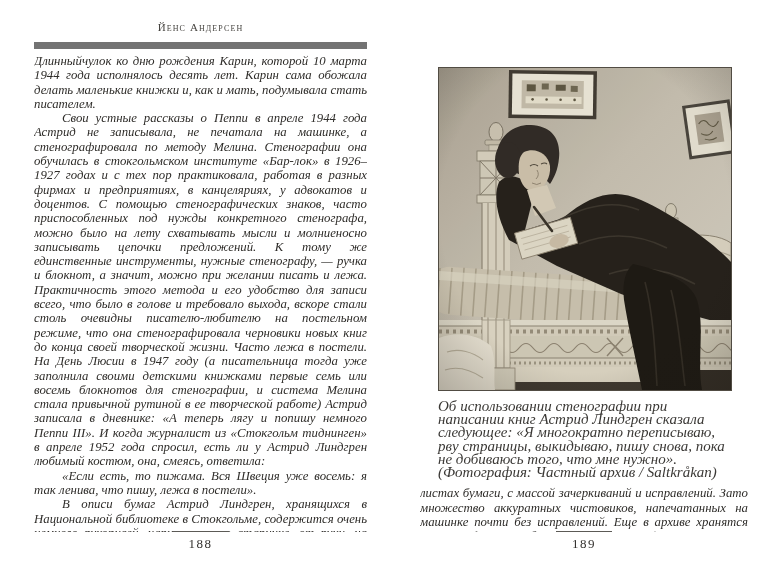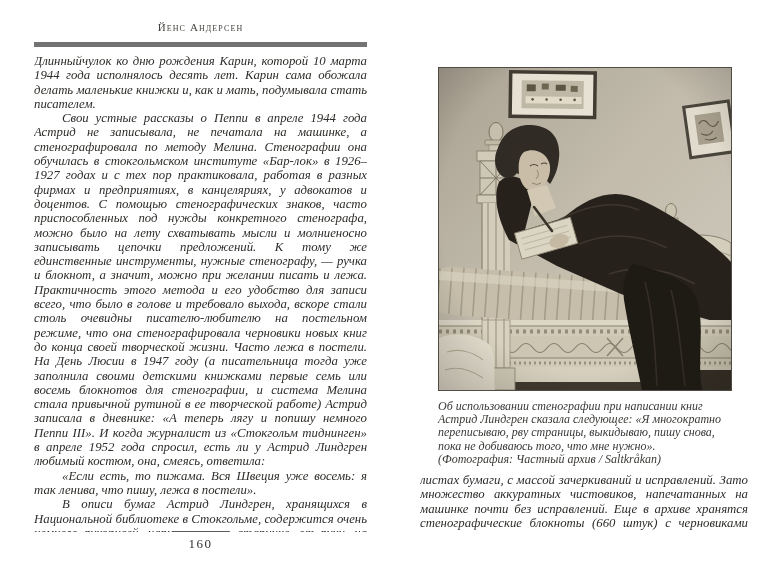--- a/index.html
+++ b/index.html
@@ -10,63 +10,63 @@
   }
   .spread{position:relative;width:770px;height:578px;background:#ffffff;}
   .page{position:absolute;top:0;height:578px;}
   .page-left{left:34px;width:333px;}
   .page-right{left:420px;width:328px;}
 
   .running-head{
     position:absolute;top:21px;left:0;right:0;height:21px;
     text-align:center;font-variant:small-caps;letter-spacing:1.1px;
     font-size:11px;color:#45433f;
-    border-bottom:5px solid #737373;
+    border-bottom:7px solid #737373;
   }
 
   .body-area{position:absolute;left:0;right:0;top:54px;bottom:46px;overflow:hidden;}
 
   .body-text{font-size:12.8px;line-height:14.3px;text-align:justify;color:#2e2c29;}
   .body-text p{margin:0;font-style:italic;}
   .body-text p.indent{text-indent:28px;}
   .quote{margin:11px 0;text-indent:28px;}
 
   .pfooter{
     position:absolute;bottom:23px;left:0;right:0;height:24px;text-align:center;
   }
   .pfooter .foot-rule{display:block;width:56px;height:1px;background:#5c5a56;margin:0 auto 2px auto;}
   .pfooter .pnum{font-size:13px;letter-spacing:1.5px;color:#33312e;}
 
   .photo-wrap{width:292px;margin:13px auto 0 auto;}
   .photo-frame{display:block;border:1px solid #514c43;}
 
   .caption{
     width:292px;margin:9px auto 0 auto;
-    font-style:italic;font-size:12px;line-height:13.2px;color:#3b3936;text-align:left;
+    font-style:italic;font-size:15px;line-height:13.2px;color:#3b3936;text-align:left;
   }
   .right-body{margin-top:7px;}
 </style>
 </head>
 <body>
 
 <div class="spread">
 
   <div class="page page-left">
     <div class="running-head">Йенс Андерсен</div>
     <div class="body-area">
       <div class="body-text">
         <p>Длинныйчулок ко дню рождения Карин, которой 10 марта 1944 года исполнялось десять лет. Карин сама обожала делать маленькие книжки и, как и мать, подумывала стать писателем.</p>
         <p class="indent">Свои устные рассказы о Пеппи в апреле 1944 года Астрид не записывала, не печатала на машинке, а стенографировала по методу Мелина. Стенографии она обучилась в стокгольмском институте «Бар-лок» в 1926–1927 годах и с тех пор практиковала, работая в разных фирмах и предприятиях, в канцеляриях, у адвокатов и доцентов. С помощью стенографических знаков, часто приспособленных под нужды конкретного стенографа, можно было на лету схватывать мысли и молниеносно записывать цепочки предложений. К тому же единственные инструменты, нужные стенографу, — ручка и блокнот, а значит, можно при желании писать и лежа. Практичность этого метода и его удобство для записи всего, что было в голове и требовало выхода, вскоре стали столь очевидны писателю-любителю на постельном режиме, что она стенографировала черновики новых книг до конца своей творческой жизни. Часто лежа в постели. На День Люсии в 1947 году (а писательница тогда уже заполнила своими детскими книжками первые семь или восемь блокнотов для стенографии, и система Мелина стала привычной рутиной в ее творческой работе) Астрид записала в дневнике: «А теперь лягу и попишу немного Пеппи III». И когда журналист из «Стокгольм тиднинген» в апреле 1952 года спросил, есть ли у Астрид Линдгрен любимый костюм, она, смеясь, ответила:</p>
         <p class="quote">«Если есть, то пижама. Вся Швеция уже восемь: я так ленива, что пишу, лежа в постели».</p>
         <p class="indent">В описи бумаг Астрид Линдгрен, хранящихся в Национальной библиотеке в Стокгольме, содержится очень немного рукописей, написанных по старинке, от руки, на отдельных</p>
       </div>
     </div>
     <div class="pfooter">
       <span class="foot-rule"></span>
-      <span class="pnum">160</span>
+      <span class="pnum">188</span>
     </div>
   </div>
 
   <div class="page page-right">
 
     <div class="body-area">
       <div class="photo-wrap">
         <svg class="photo-frame" width="292" height="322" viewBox="0 0 292 322" xmlns="http://www.w3.org/2000/svg">
           <defs>
             <linearGradient id="wallg" x1="0" y1="0" x2="1" y2="1">
@@ -181,15 +181,19 @@
         </svg>
       </div>
 
       <div class="caption">Об использовании стенографии при написании книг Астрид Линдгрен сказала следующее: «Я многократно переписываю, рву страницы, выкидываю, пишу снова, пока не добиваюсь того, что мне нужно». (Фотография: Частный архив / Saltkråkan)</div>
 
       <div class="body-text right-body">
         <p>листах бумаги, с массой зачеркиваний и исправлений. Зато множество аккуратных чистовиков, напечатанных на машинке почти без исправлений. Еще в архиве хранятся стенографические блокноты (660 штук) с черновиками книг за пятьдесят лет, которые никто, кроме опытного профессионального стенографа, прочитать никогда не сможет. Да и ему будет трудно</p>
       </div>
     </div>
 
+    <div class="pfooter">
+      <span class="foot-rule"></span>
+      <span class="pnum">189</span>
+    </div>
   </div>
 
 </div>
 
 </body></html>

